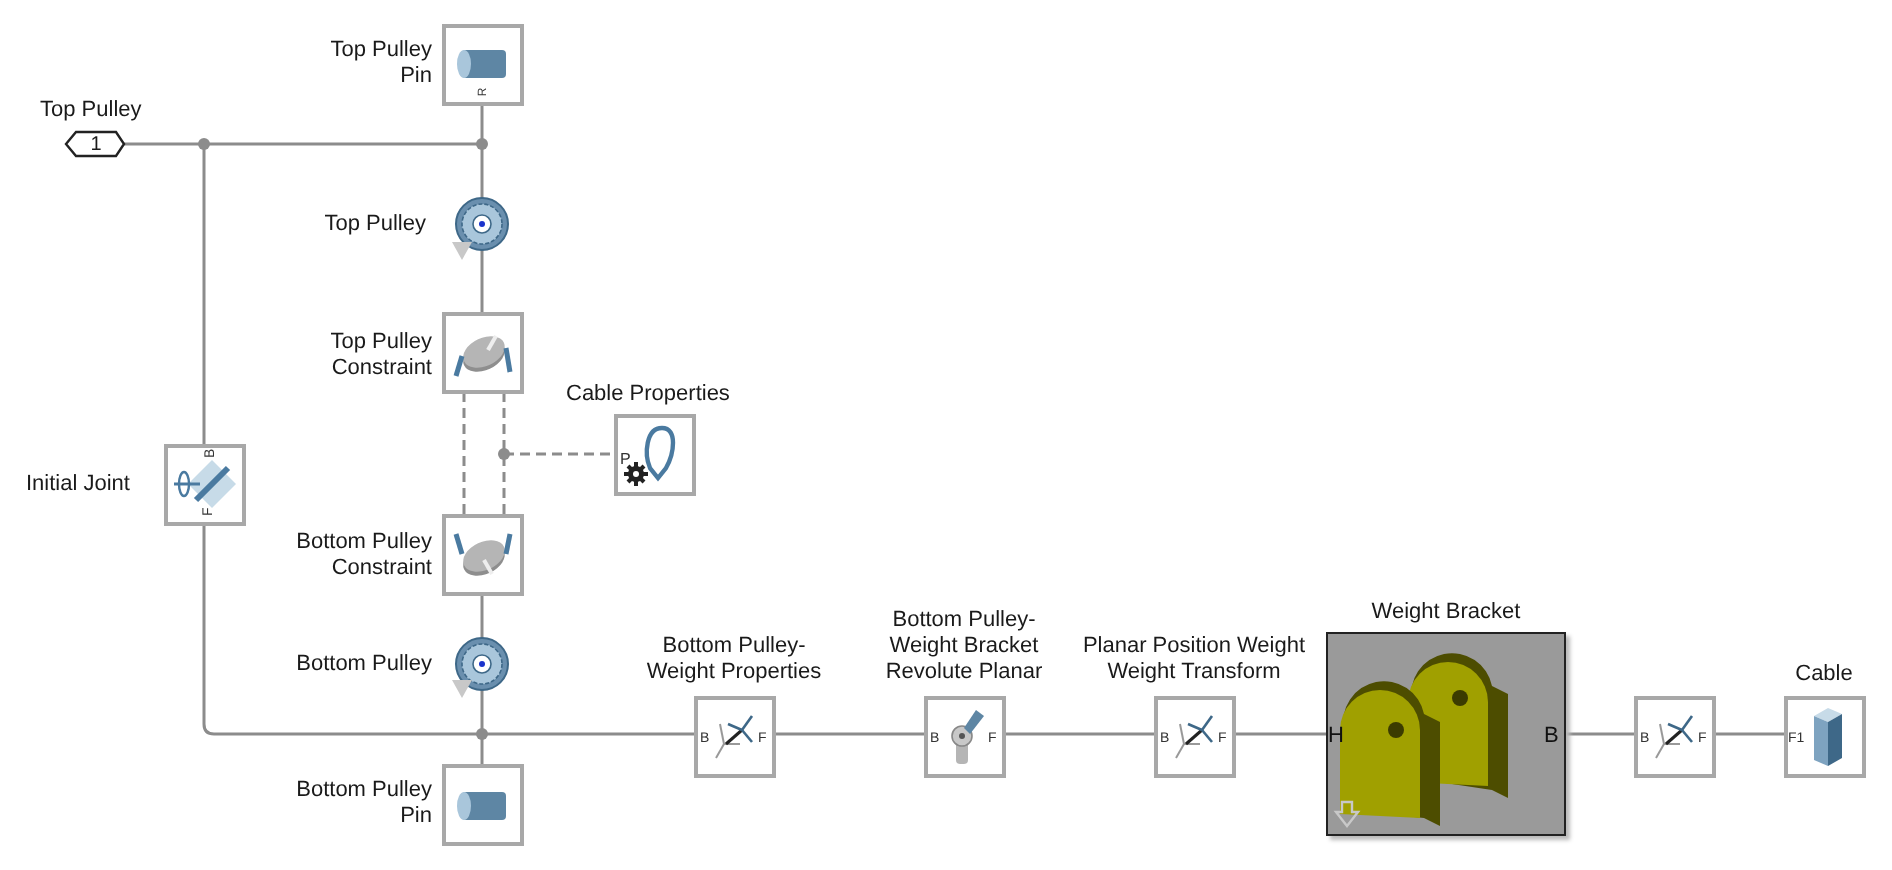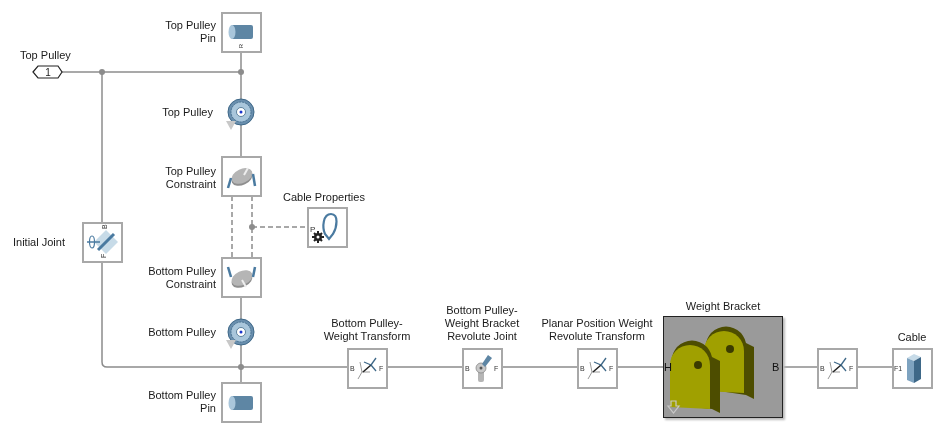--- a/index.html
+++ b/index.html
@@ -138,55 +138,55 @@
 <div class="lbl r" style="left:120px;top:389px;width:96px;">Bottom Pulley</div>
 <div class="lbl r" style="left:120px;top:402px;width:96px;">Pin</div>
 <div class="blk" style="left:221px;top:382px;width:41px;height:41px;">
   <svg width="37" height="37">
     <rect x="8" y="12" width="22" height="14" rx="2" fill="#5e86a4"></rect>
     <ellipse cx="9" cy="19" rx="3.5" ry="7" fill="#a9c6db"></ellipse>
   </svg>
 </div>
 
 <div class="lbl c" style="left:307px;top:317px;width:120px;">Bottom Pulley-</div>
-<div class="lbl c" style="left:307px;top:330px;width:120px;">Weight Transform</div>
+<div class="lbl c" style="left:307px;top:330px;width:120px;">Weight Properties</div>
 <div class="blk" style="left:347px;top:348px;width:41px;height:41px;">
   <svg width="37" height="37">
     <text x="1" y="21" font-size="7" fill="#333" font-family="Liberation Sans, sans-serif">B</text>
     <text x="30" y="21" font-size="7" fill="#333" font-family="Liberation Sans, sans-serif">F</text>
     <g stroke="#999" stroke-width="1">
         <line x1="13" y1="22" x2="9" y2="29"></line>
         <line x1="13" y1="22" x2="21" y2="22"></line>
         <line x1="13" y1="22" x2="11" y2="12"></line>
       </g>
     <line x1="14" y1="22" x2="22" y2="15" stroke="#222" stroke-width="1.5"></line>
     <g stroke="#3e6888" stroke-width="1.3">
         <line x1="22" y1="15" x2="27" y2="8"></line>
         <line x1="22" y1="15" x2="15" y2="12"></line>
         <line x1="22" y1="15" x2="27" y2="21"></line>
       </g>
   </svg>
 </div>
 
 <div class="lbl c" style="left:422px;top:304px;width:120px;">Bottom Pulley-</div>
 <div class="lbl c" style="left:422px;top:317px;width:120px;">Weight Bracket</div>
-<div class="lbl c" style="left:422px;top:330px;width:120px;">Revolute Joint</div>
+<div class="lbl c" style="left:422px;top:330px;width:120px;">Revolute Planar</div>
 <div class="blk" style="left:462px;top:348px;width:41px;height:41px;">
   <svg width="37" height="37">
     <text x="1" y="21" font-size="7" fill="#333" font-family="Liberation Sans, sans-serif">B</text>
     <text x="30" y="21" font-size="7" fill="#333" font-family="Liberation Sans, sans-serif">F</text>
     <rect x="14" y="18" width="6" height="14" rx="2" fill="#b5b5b5"></rect>
     <circle cx="17" cy="18" r="5" fill="#c8c8c8" stroke="#888" stroke-width="0.8"></circle>
     <circle cx="17" cy="18" r="1.5" fill="#555"></circle>
     <polygon points="18,14 24,5 28,8 21,17" fill="#5e86a4"></polygon>
   </svg>
 </div>
 
 <div class="lbl c" style="left:532px;top:317px;width:130px;">Planar Position Weight</div>
-<div class="lbl c" style="left:532px;top:330px;width:130px;">Revolute Transform</div>
+<div class="lbl c" style="left:532px;top:330px;width:130px;">Weight Transform</div>
 <div class="blk" style="left:577px;top:348px;width:41px;height:41px;">
   <svg width="37" height="37">
     <text x="1" y="21" font-size="7" fill="#333" font-family="Liberation Sans, sans-serif">B</text>
     <text x="30" y="21" font-size="7" fill="#333" font-family="Liberation Sans, sans-serif">F</text>
     <g stroke="#999" stroke-width="1">
         <line x1="13" y1="22" x2="9" y2="29"></line>
         <line x1="13" y1="22" x2="21" y2="22"></line>
         <line x1="13" y1="22" x2="11" y2="12"></line>
       </g>
     <line x1="14" y1="22" x2="22" y2="15" stroke="#222" stroke-width="1.5"></line>

